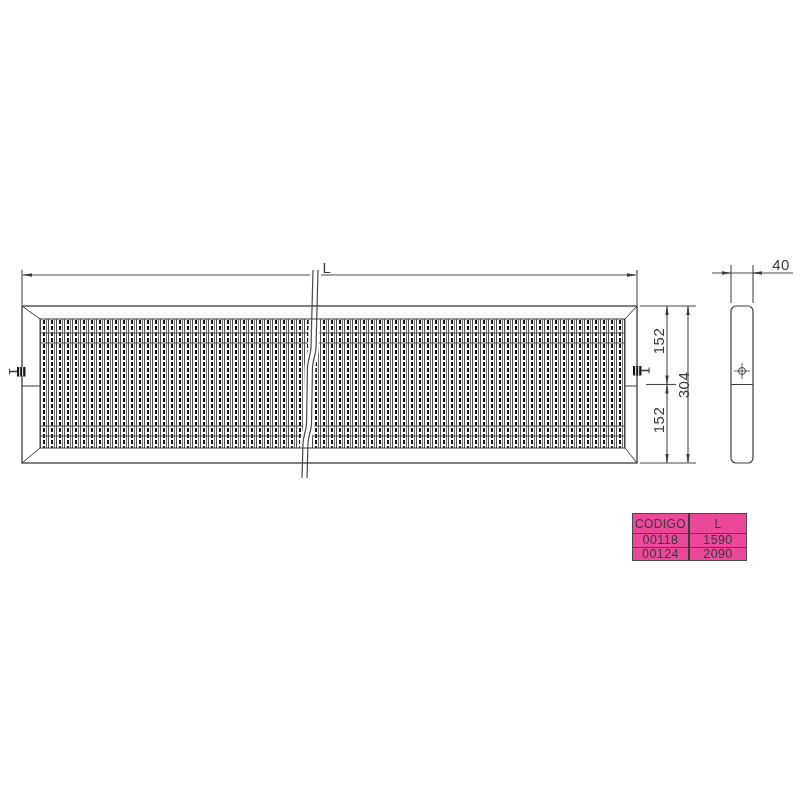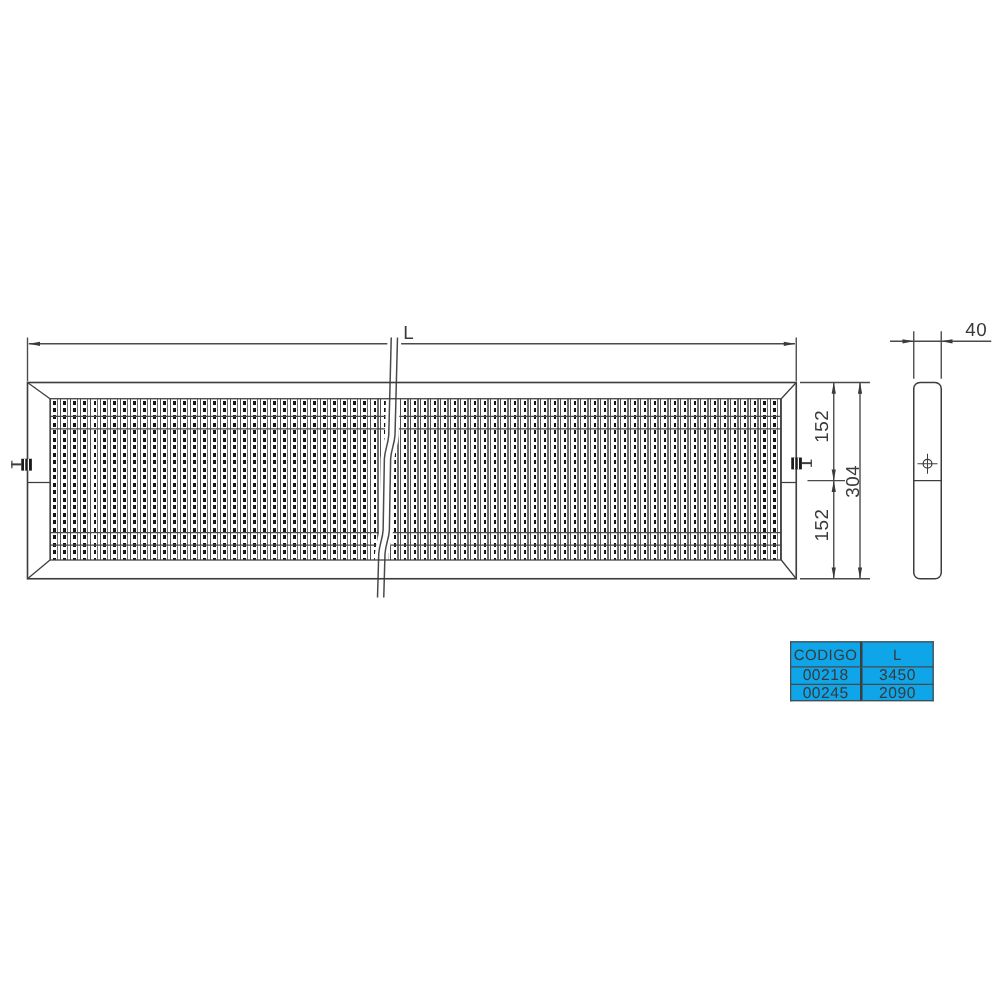--- a/index.html
+++ b/index.html
@@ -21,21 +21,21 @@
   svg.linework text{
     font-family:"Liberation Sans",sans-serif;
     fill:#3a3a3a;
   }
   .dim-text{font-size:15px;letter-spacing:0.5px;}
   
   table.spec{
     position:absolute;left:632px;top:513px;z-index:3;
     border-collapse:collapse;table-layout:fixed;
     color:#3a3a3a;font-size:12.5px;letter-spacing:0.4px;
-    text-align:center;background:#0ea5e9;
+    text-align:center;background:#ec4899;
   }
   table.spec td,table.spec th{
     border:1px solid #4a4a4a;font-weight:normal;
     padding:0;vertical-align:middle;line-height:1;
   }
   table.spec{border:1.5px solid #3d3d3d;}
   table.spec .col-codigo{width:55px;}
   table.spec .col-l{width:56px;border-left:2.2px solid #3d3d3d;}
   table.spec tr.hdr td{height:19px;font-size:12px;}
   table.spec tr.row td{height:12px;}
@@ -137,23 +137,23 @@
     </g>
   </svg>
 
   <table class="spec">
     <tbody>
       <tr class="hdr">
         <td class="col-codigo">CODIGO</td>
         <td class="col-l">L</td>
       </tr>
       <tr class="row">
-        <td class="col-codigo">00218</td>
-        <td class="col-l">3450</td>
+        <td class="col-codigo">00118</td>
+        <td class="col-l">1590</td>
       </tr>
       <tr class="row">
-        <td class="col-codigo">00245</td>
+        <td class="col-codigo">00124</td>
         <td class="col-l">2090</td>
       </tr>
     </tbody>
   </table>
 
 </div>
 
 </body></html>

